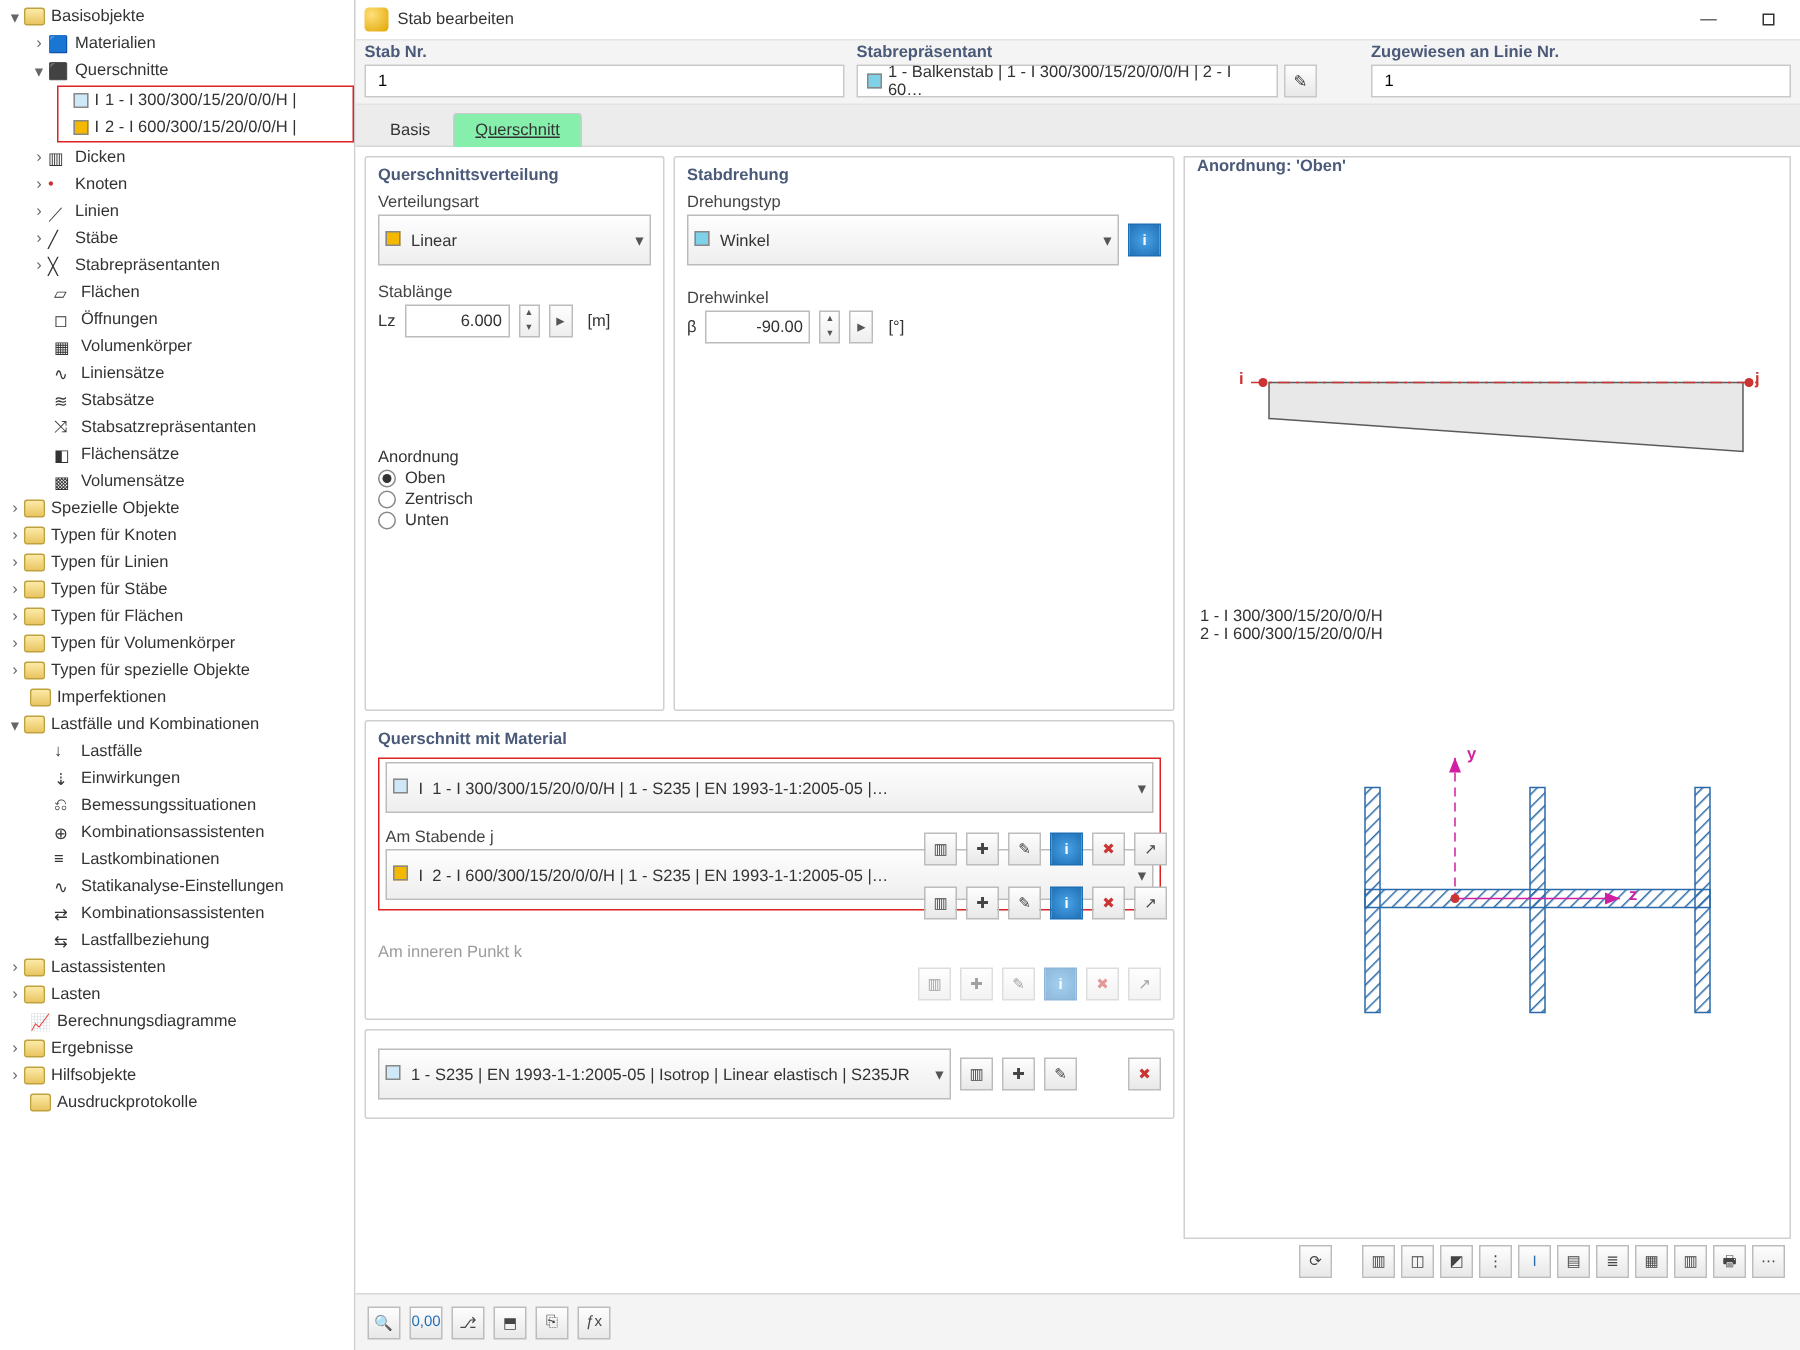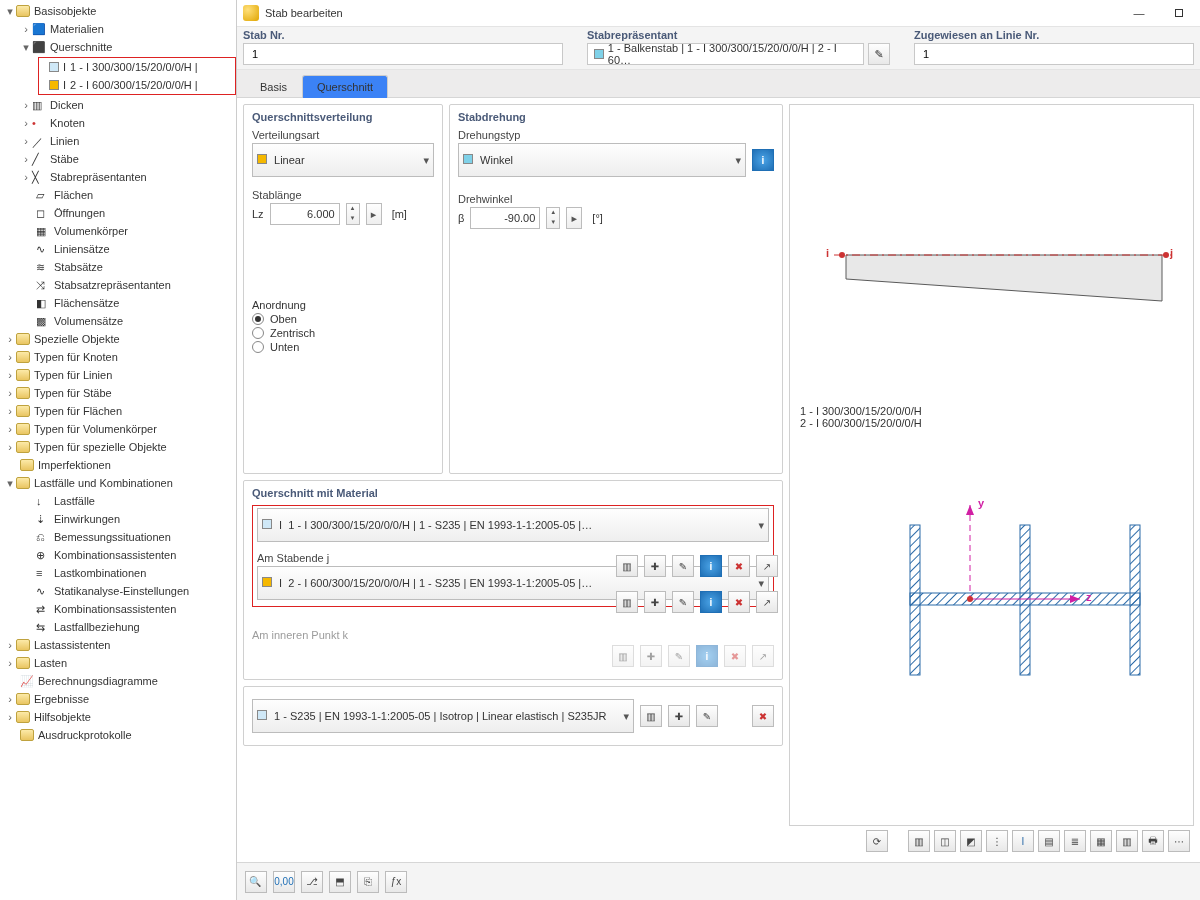--- a/index.html
+++ b/index.html
@@ -17,34 +17,34 @@
 
   
   .dialog { flex: 1; display: flex; flex-direction: column; background: #fff; border-left: 1px solid #ccc; }
   .titlebar { height: 26px; display: flex; align-items: center; justify-content: space-between; padding: 0 6px; }
   .titlebar .left { display: flex; align-items: center; gap: 6px; }
   .wand-icon { width: 16px; height: 16px; background: radial-gradient(circle at 30% 30%, #ffe07a, #e0a500); border-radius: 3px; }
   .winbtns { display: flex; gap: 10px; }
   .winbtn { width: 30px; height: 18px; display:flex; align-items:center; justify-content:center; }
   .winbtn .sq { width: 8px; height: 8px; border: 1px solid #333; }
 
-  .toprow { display: flex; gap: 24px; padding: 2px 6px 4px 6px; background: #f4f4f4; border-top: 1px solid #e4e4e4; border-bottom: 1px solid #e4e4e4; }
+  .toprow { display: flex; gap: 8px; padding: 2px 6px 4px 6px; background: #f4f4f4; border-top: 1px solid #e4e4e4; border-bottom: 1px solid #e4e4e4; }
   .fieldblock { display: flex; flex-direction: column; gap: 2px; }
   .fieldblock.one { width: 320px; }
   .fieldblock.two { flex: 1; }
-  .fieldblock.three { width: 280px; }
+  .fieldblock.three { width: 280px; margin-left: 28px; }
   .field-label { font-weight: 600; color: #4a5a78; }
   .fieldline { display: flex; align-items: center; gap: 4px; }
   .textfield { height: 22px; border: 1px solid #c8c8c8; background: #fff; padding: 0 6px; display: flex; align-items: center; flex: 1; color: #333; }
   .textfield input { border: none; outline: none; width: 100%; font-size: 11px; }
   .icon-btn { width: 22px; height: 22px; border: 1px solid #c8c8c8; background: linear-gradient(#fefefe,#e8e8e8); display: flex; align-items: center; justify-content: center; }
 
   .tabstrip { display: flex; align-items: flex-end; height: 28px; background: #edecec; border-bottom: 1px solid #d6d6d6; padding-left: 8px; gap: 0; }
   .tab { padding: 5px 14px; border: 1px solid transparent; border-bottom: none; position: relative; top: 1px; }
-  .tab.selected { background: #3b82f6; border-color: #ccc; border-radius: 3px 3px 0 0; }
+  .tab.selected { background: #86efac; border-color: #ccc; border-radius: 3px 3px 0 0; text-decoration: underline; }
 
   .body { flex: 1; display: flex; gap: 6px; padding: 6px; background: #fff; overflow: hidden; }
   .leftcol { width: 540px; display: flex; flex-direction: column; gap: 6px; }
   .panel { border: 1px solid #d0d0d0; border-radius: 2px; padding: 6px 8px 8px; }
   .panel h4 { margin: 0 0 6px 0; font-size: 11px; font-weight: 600; color: #4a5a78; }
   .twocol { display: flex; gap: 6px; }
   .twocol .panel { flex: 1; }
 
   .label { color: #444; margin-bottom: 2px; }
   .row { display: flex; align-items: center; gap: 6px; margin-bottom: 4px; }
@@ -446,20 +446,21 @@
           <div class="sq-btn">✎</div>
           <div style="width:22px"></div>
           <div class="sq-btn del">✖</div>
         </div>
       </div>
     </div>
 
     <div class="rightcol">
       <div class="preview">
         <div style="padding:6px 8px">
+          <div class="preview-caption" style="margin-top:-6px">Anordnung: 'Oben'</div>
         </div>
 
         <svg class="member-shape" width="340" height="70">
           <polygon points="12,10 328,10 328,56 12,34" fill="#e8e8e8" stroke="#5a5a5a"></polygon>
           <line x1="0" y1="10" x2="340" y2="10" stroke="#c33" stroke-dasharray="8 4 2 4"></line>
           <circle cx="8" cy="10" r="3" fill="#c33"></circle>
             <circle cx="332" cy="10" r="3" fill="#c33"></circle>
         </svg>
         <div style="position:absolute; left:36px; top:142px; color:#c33; font-weight:bold">i</div>
         <div style="position:absolute; left:380px; top:142px; color:#c33; font-weight:bold">j</div>

